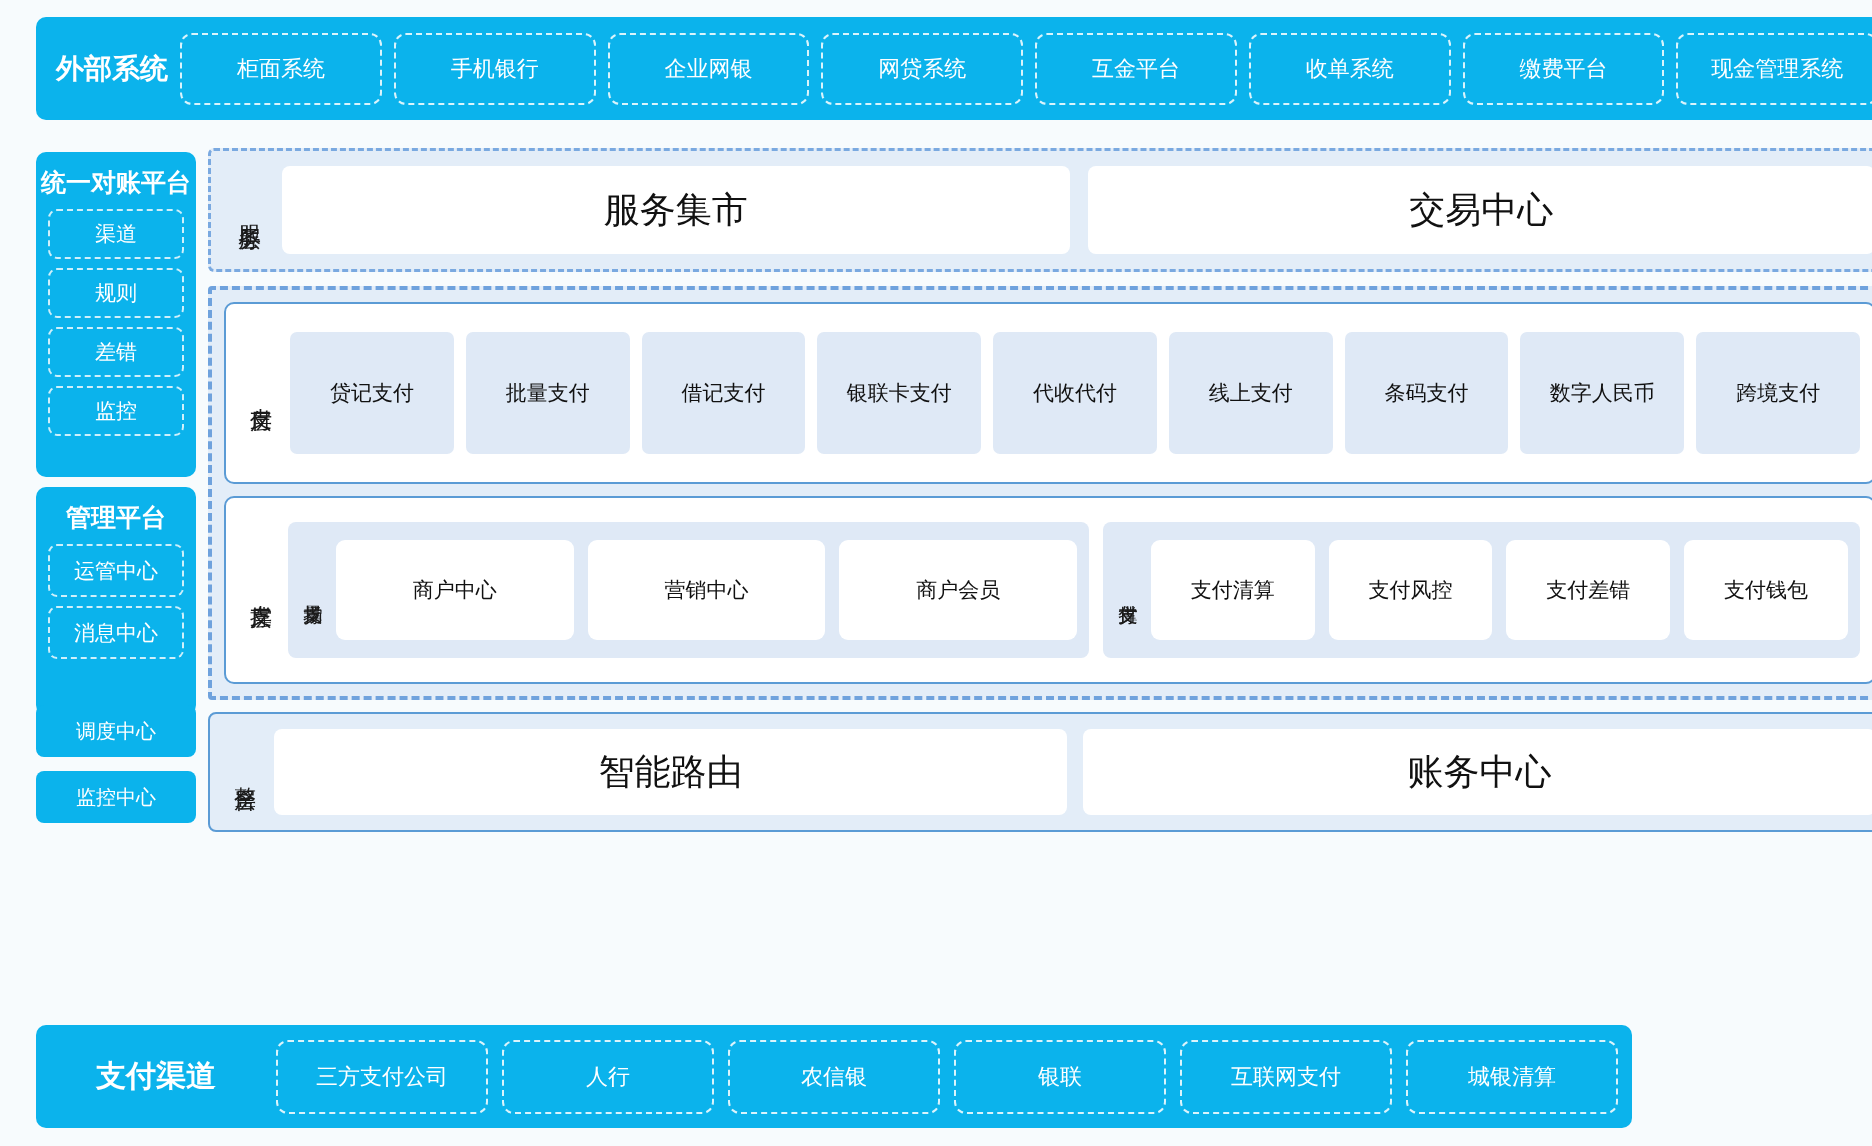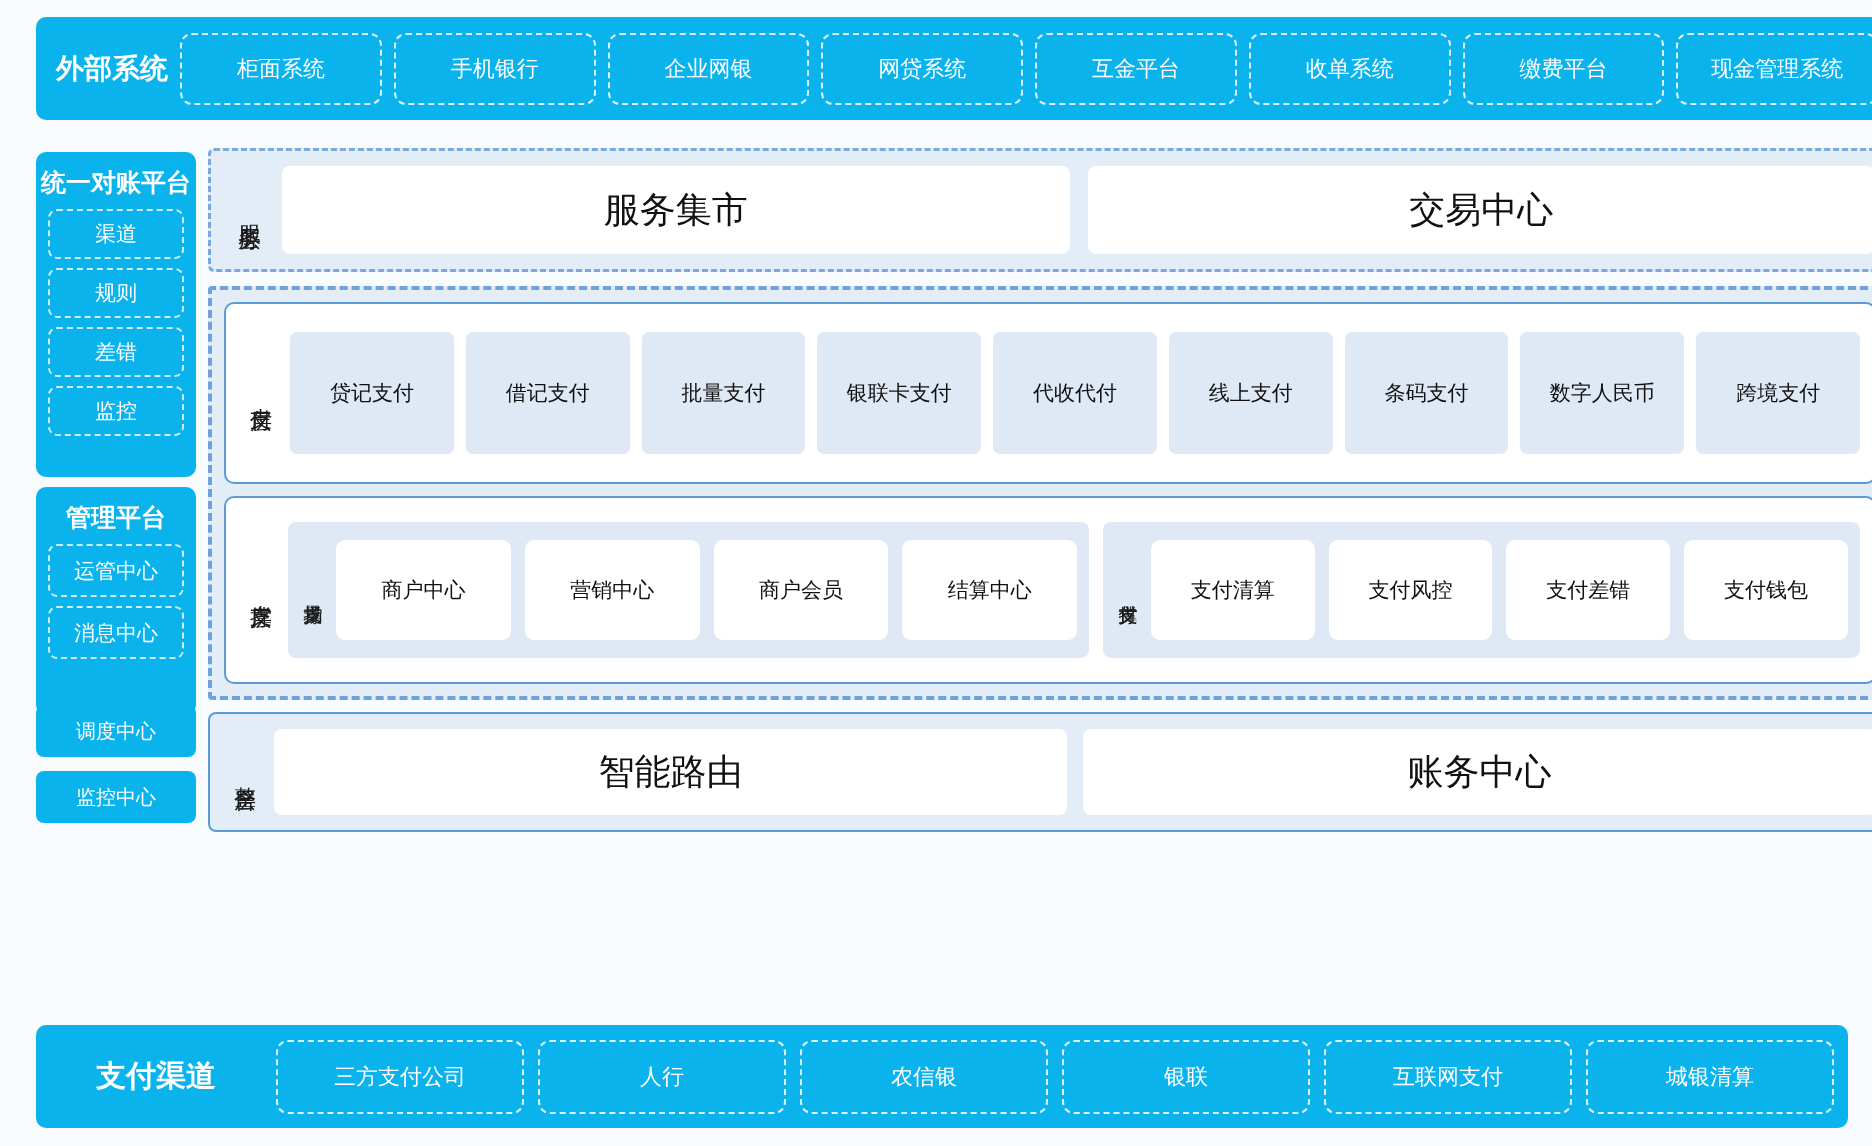--- a/index.html
+++ b/index.html
@@ -153,21 +153,21 @@
     border-radius: 8px;
     display: flex; align-items: center; padding: 0 14px;
   }
   #integration-layer .vlabel { margin: 0 14px 0 6px; font-size: 22px; }
   #integration-cards { display: flex; flex: 1; gap: 16px; height: 86px; }
   #integration-cards .white-card { flex: 1; font-size: 36px; }
 
   
   #payment-channels {
     position: absolute; left: 8px; bottom: 18px;
-    width: 1812px; height: 103px;
+    width: 1596px; height: 103px;
     padding-right: 14px;
   }
   #payment-channels .band-title { font-size: 30px; width: 240px; }
   #chan-chip-row { display: flex; flex: 1; gap: 14px; height: 74px; }
   #chan-chip-row .dashed-chip { flex: 1; font-size: 22px; }
 </style>
 </head>
 <body>
 
 <div class="page">
@@ -210,42 +210,41 @@
       <div class="white-card">交易中心</div>
     </div>
   </div>
 
   <div id="mid-wrap">
 
     <div class="inner-panel" id="payment-layer">
       <div class="vlabel">支付层</div>
       <div id="payment-cards">
         <div class="pay-card">贷记支付</div>
+        <div class="pay-card">批量支付</div>
         <div class="pay-card">借记支付</div>
-        <div class="pay-card">批量支付</div>
         <div class="pay-card">银联卡支付</div>
         <div class="pay-card">代收代付</div>
         <div class="pay-card">线上支付</div>
         <div class="pay-card">条码支付</div>
         <div class="pay-card">数字人民币</div>
         <div class="pay-card">跨境支付</div>
       </div>
     </div>
 
     <div class="inner-panel" id="support-layer">
       <div class="vlabel">支撑层</div>
       <div id="support-groups">
 
         <div class="sup-group" id="grp-scene">
           <div class="vlabel">场景支撑</div>
           <div class="sup-cards">
             <div class="white-card">商户中心</div>
             <div class="white-card">营销中心</div>
             <div class="white-card">商户会员</div>
-            <div class="white-card">结算中心</div>
           </div>
         </div>
 
         <div class="sup-group" id="grp-pay">
           <div class="vlabel">支付支撑</div>
           <div class="sup-cards">
             <div class="white-card">支付清算</div>
             <div class="white-card">支付风控</div>
             <div class="white-card">支付差错</div>
             <div class="white-card">支付钱包</div>

